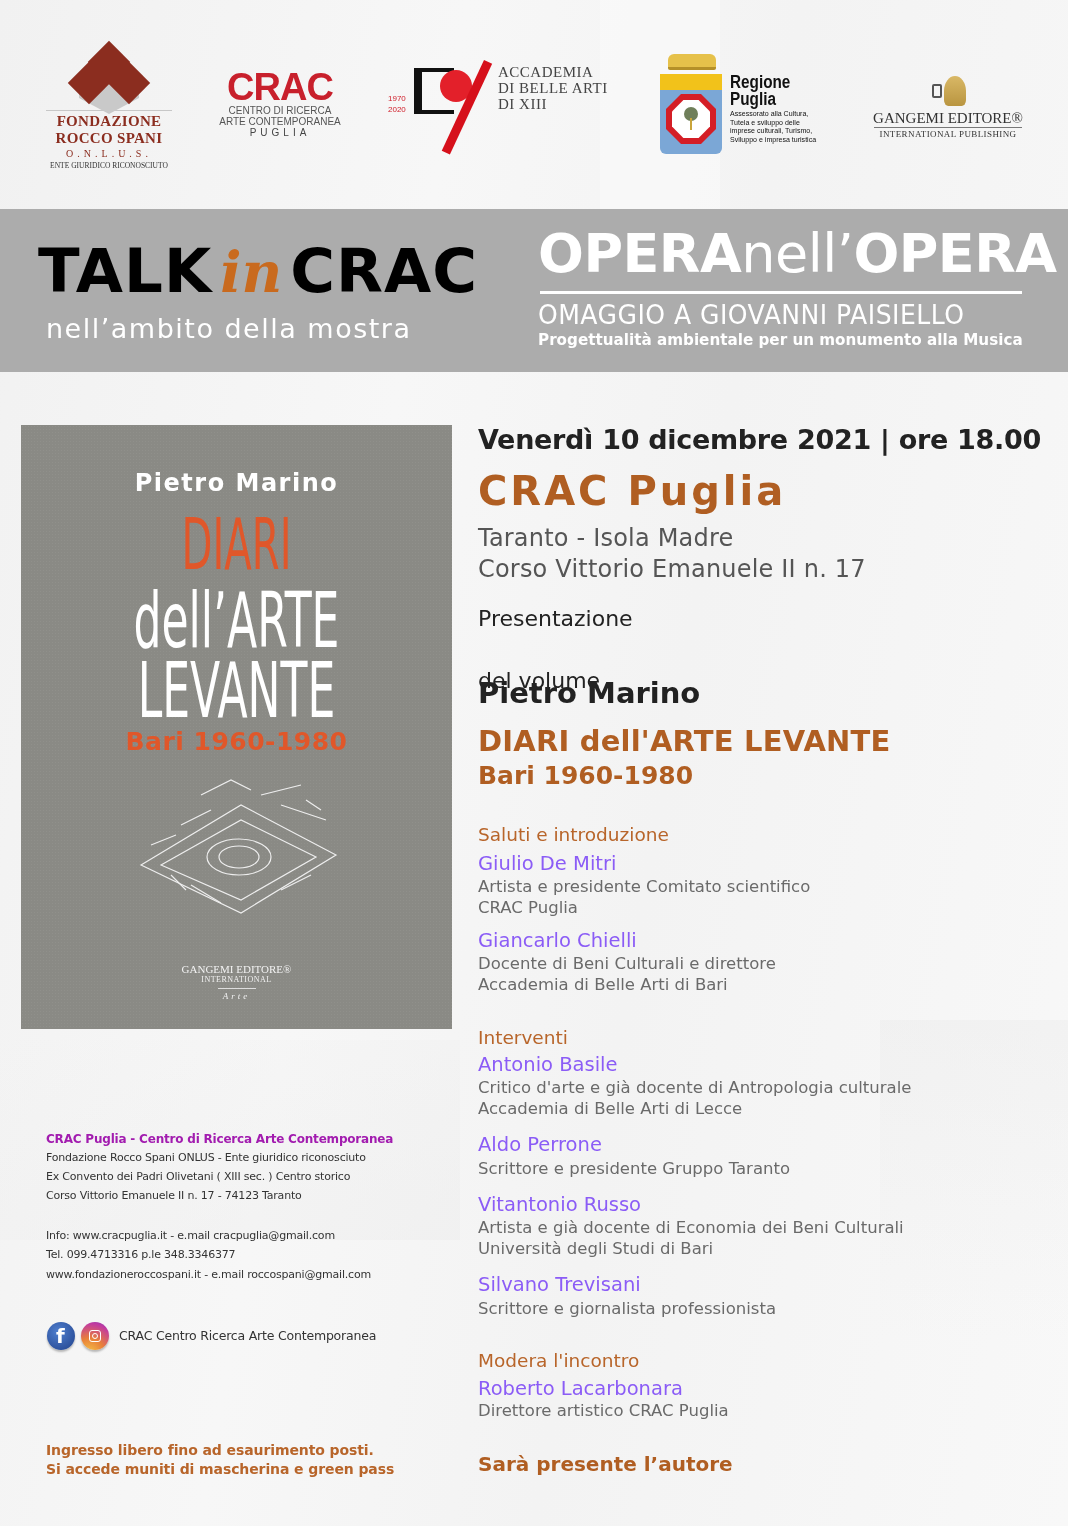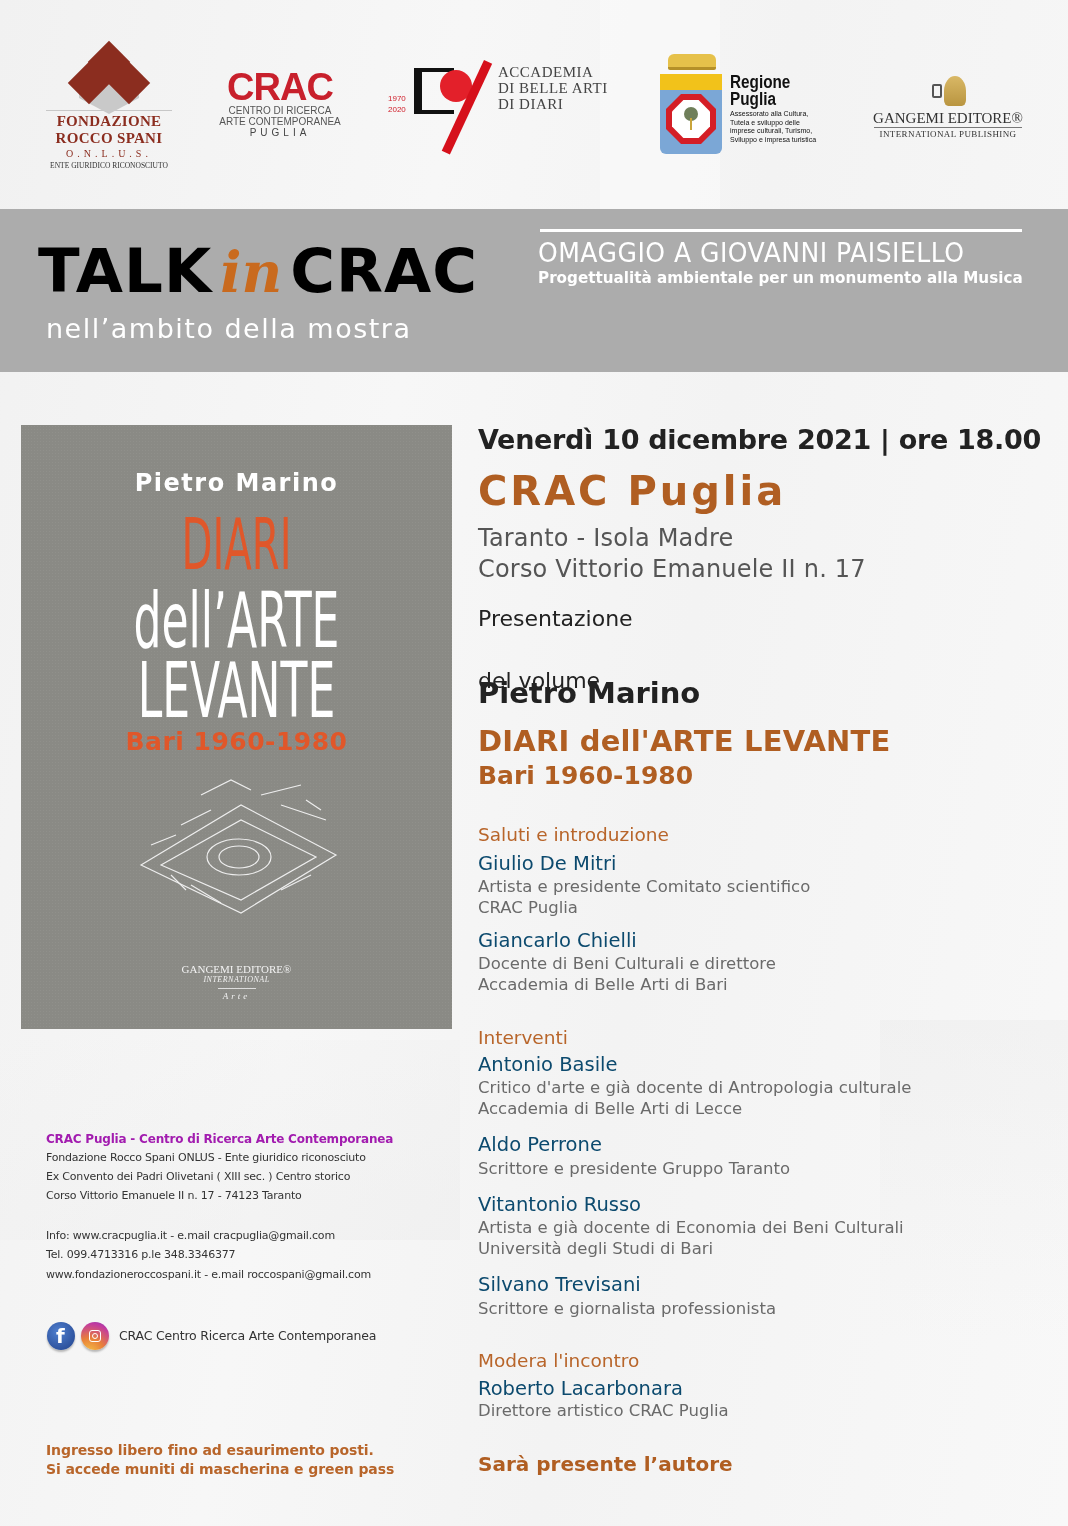--- a/index.html
+++ b/index.html
@@ -78,37 +78,37 @@
   .book { position: absolute; left: 21px; top: 425px; width: 431px; height: 604px; background: #8a8a85; background-image: radial-gradient(rgba(255,255,255,0.05) 1px, transparent 1px); background-size: 3px 3px; }
   .bk-author { position: absolute; left: 0; top: 44px; width: 431px; text-align: center; color: #fff; font-family: "DejaVu Sans", sans-serif; font-weight: bold; font-size: 24px; letter-spacing: 1.5px; }
   .bk-diari { position: absolute; left: 0; top: 82px; width: 431px; text-align: center; color: #e0572a; font-family: "DejaVu Sans Condensed", "DejaVu Sans", sans-serif; font-size: 72px; line-height: 74px; transform: scaleX(0.62); font-weight: normal; }
   .bk-dell, .bk-levante { position: absolute; left: 0; width: 431px; text-align: center; color: #fff; font-family: "DejaVu Sans", sans-serif; font-size: 76px; line-height: 76px; transform: scaleX(0.58); }
   .bk-dell { top: 158px; }
   .bk-levante { top: 228px; }
   .bk-years { position: absolute; left: 0; top: 302px; width: 431px; text-align: center; color: #e0572a; font-family: "DejaVu Sans", sans-serif; font-weight: bold; font-size: 25px; letter-spacing: 0.5px; }
   .bk-sketch { position: absolute; left: 110px; top: 340px; width: 215px; height: 150px; }
   .bk-pub { position: absolute; left: 0; top: 538px; width: 431px; text-align: center; color: #f2f2f2; font-family: "Liberation Serif", serif; }
   .bk-pub .p1 { font-size: 11px; line-height: 12px; }
-  .bk-pub .p2 { font-size: 8px; letter-spacing: 0.5px; line-height: 10px; font-style: italic; }
+  .bk-pub .p2 { font-size: 8px; letter-spacing: 0.5px; line-height: 10px; }
   .bk-pub .p3 { font-size: 9px; font-style: italic; letter-spacing: 3px; line-height: 14px; border-top: 1px solid #ddd; display: inline-block; width: 38px; margin-top: 2px; }
 
   
   .right { position: absolute; left: 478px; top: 0; width: 580px; }
   .t { position: absolute; left: 0; white-space: nowrap; font-family: "DejaVu Sans", sans-serif; }
   .date { top: 424px; font-size: 27px; font-weight: bold; color: #222; letter-spacing: -0.3px; }
   .venue { top: 468px; font-size: 40px; font-weight: bold; color: #b05e22; letter-spacing: 3px; }
   .addr1 { top: 524px; font-size: 24px; color: #555; font-weight: normal; letter-spacing: 0.2px; }
   .addr2 { top: 555px; font-size: 24px; color: #555; letter-spacing: 0.2px; }
   .pres1 { top: 606px; font-size: 22px; color: #222; }
   .pres2 { top: 668px; font-size: 22px; color: #222; }
   .author { top: 676px; font-size: 29px; font-weight: bold; color: #222; }
   .btitle { top: 724px; font-size: 29px; font-weight: bold; color: #b05e22; letter-spacing: 0.2px; }
   .bsub { top: 761px; font-size: 25px; font-weight: bold; color: #b05e22; }
   .sec { font-size: 18.5px; color: #b8652a; }
-  .pname { font-size: 19.5px; color: #0c4a6e; }
+  .pname { font-size: 19.5px; color: #8b5cf6; }
   .prole { font-size: 16.5px; color: #6a6a6a; }
   .closing { top: 1452px; font-size: 20px; font-weight: bold; color: #b05e22; }
 
   
   .foot { position: absolute; left: 46px; white-space: nowrap; font-family: "DejaVu Sans", sans-serif; font-size: 11px; color: #333; letter-spacing: -0.2px; }
   .foot.red { color: #a21caf; font-weight: bold; font-size: 12px; }
   .social { position: absolute; left: 47px; top: 1322px; height: 30px; }
   .soc-icon { position: absolute; top: 0; width: 28px; height: 28px; border-radius: 50%; box-shadow: 0 2px 2px rgba(0,0,0,0.25); }
   .fb { left: 0; background: radial-gradient(circle at 40% 35%, #4f7fcf, #21418a); }
   .fb span { position: absolute; left: 9px; top: 2px; color: #fff; font-family: "DejaVu Sans", sans-serif; font-weight: bold; font-size: 20px; }
@@ -151,21 +151,21 @@
     <div class="acc-years">
       <div>1970</div>
       <div>2020</div>
     </div>
     <div class="acc-five"></div>
     <div class="acc-circle"></div>
     <div class="acc-slash"></div>
     <div class="acc-text">
       <div>ACCADEMIA</div>
       <div>DI BELLE ARTI</div>
-      <div>DI DIARI</div>
+      <div>DI XIII</div>
     </div>
   </div>
 
   <div class="logo logo-reg">
     <div class="reg-crown"></div>
     <div class="reg-shield">
       <div class="band"></div>
       <div class="oct"></div>
       <div class="oct-in"></div>
       <svg class="tree" viewBox="0 0 18 26">
@@ -191,20 +191,23 @@
   </div>
 </div>
 
 <div class="banner">
   <div class="talk">
     <span class="talk-w">TALK</span><span class="talk-in">in</span><span class="talk-w">CRAC</span>
   </div>
   <div class="talk-sub">nell’ambito della mostra</div>
 
   <div class="opera">
+    <div class="opera-title">
+      <b>OPERA</b><span class="light">nell’</span><b>OPERA</b>
+    </div>
     <div class="opera-rule"></div>
     <div class="opera-h2">OMAGGIO A GIOVANNI PAISIELLO</div>
     <div class="opera-h3">Progettualità ambientale per un monumento alla Musica</div>
   </div>
 </div>
 
 <div class="book">
   <div class="bk-author">Pietro Marino</div>
   <div class="bk-diari">DIARI</div>
   <div class="bk-dell">dell’ARTE</div>

